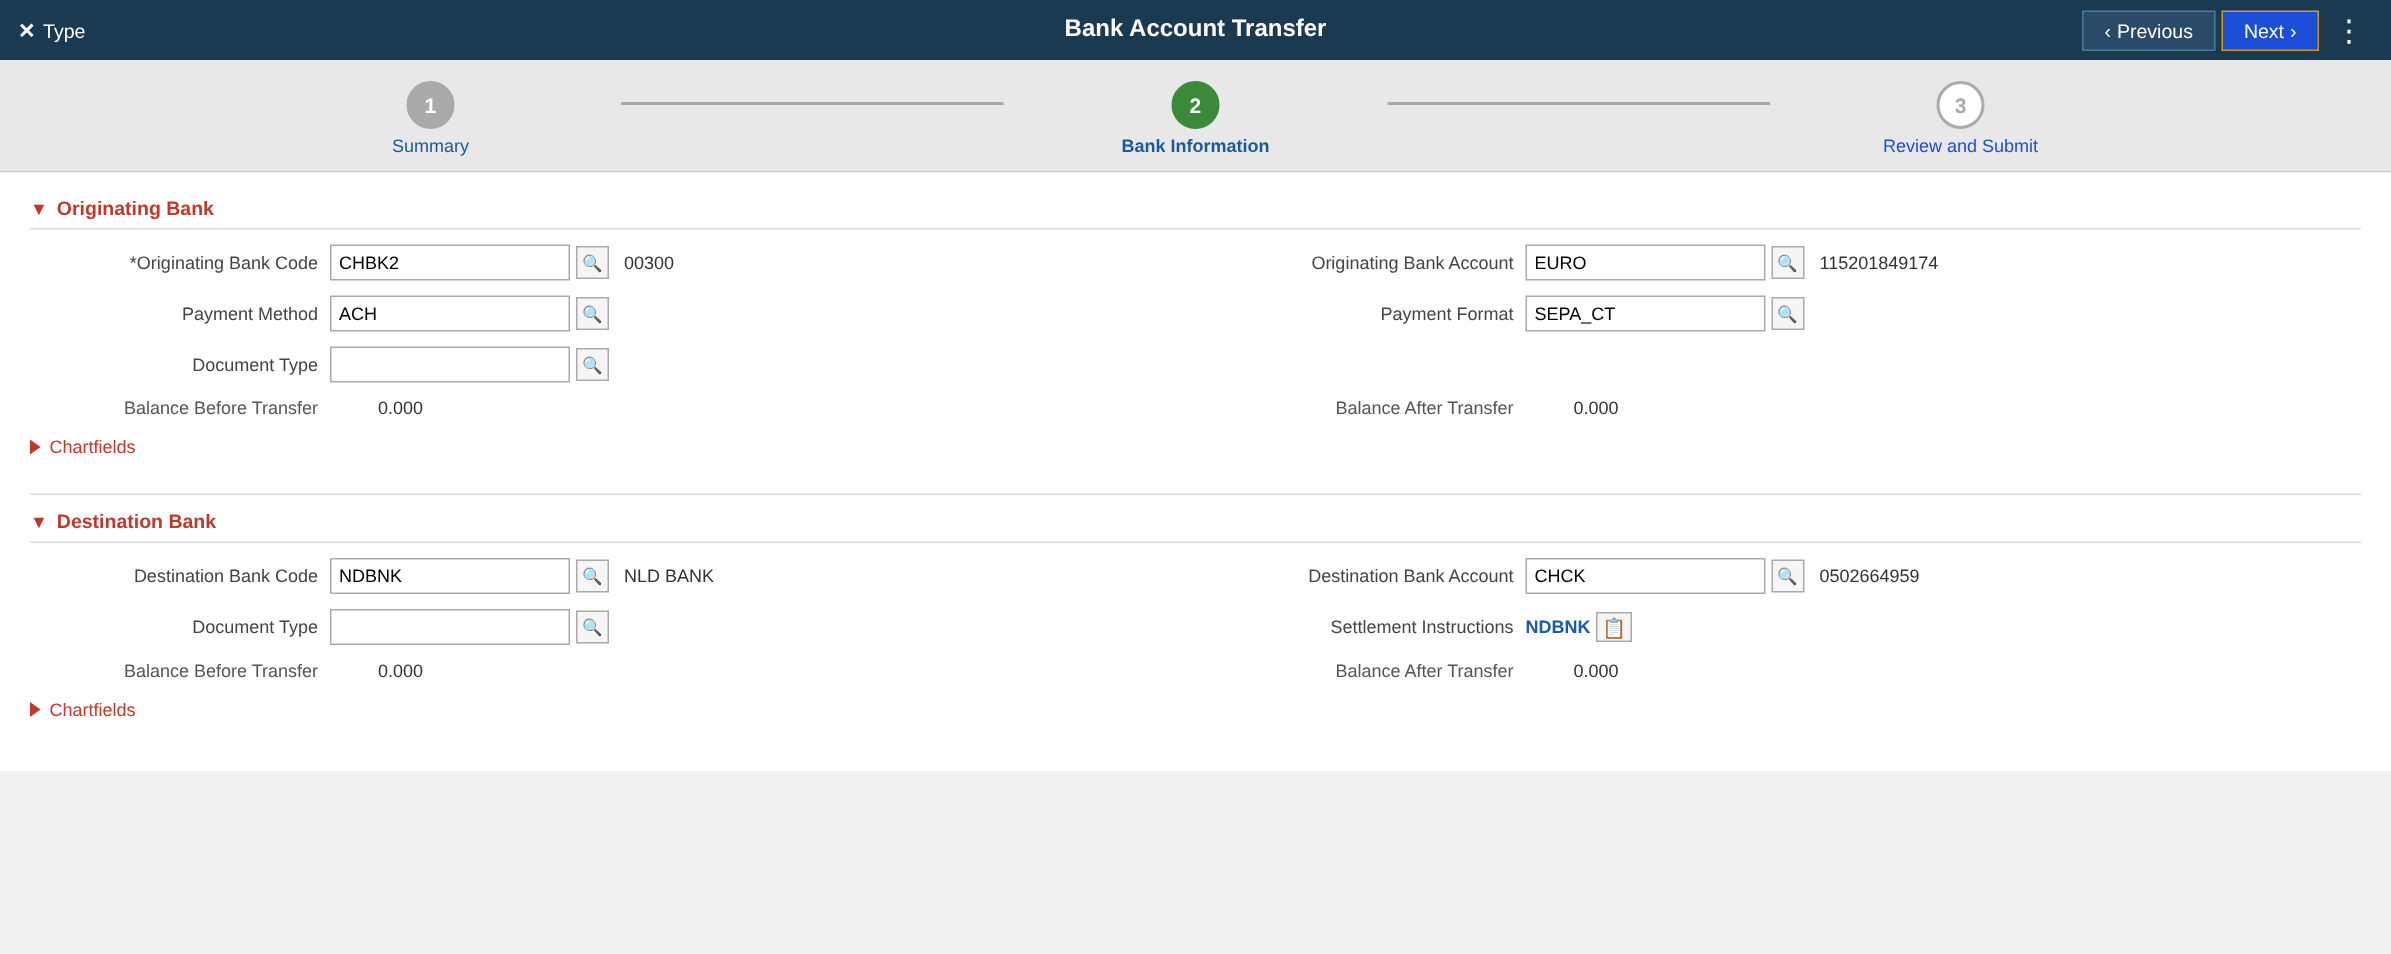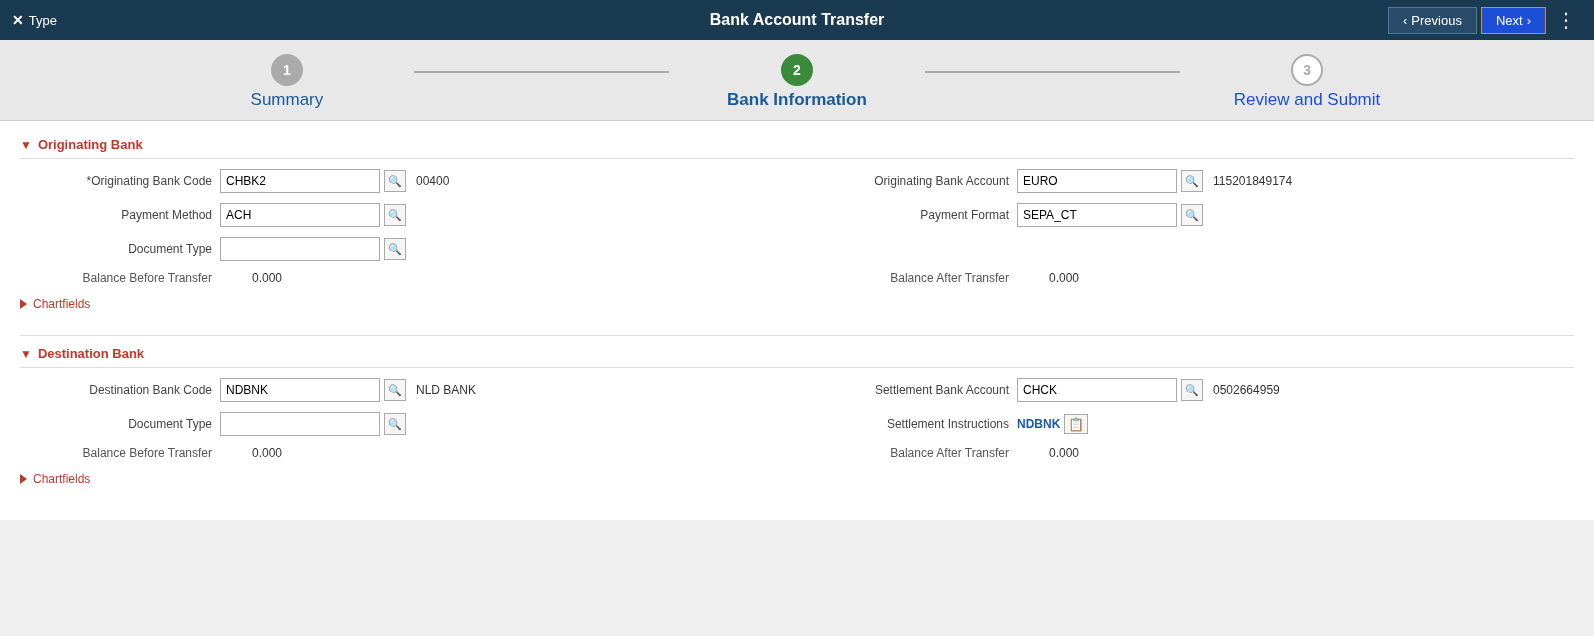--- a/index.html
+++ b/index.html
@@ -111,21 +111,21 @@
       color: white;
       border: 2px solid #3a8a3a;
     }
     .step-circle.pending {
       background: white;
       color: #aaa;
       border: 2px solid #aaa;
     }
     .step-label {
       margin-top: 4px;
-      font-size: 17px;
+      font-size: 12px;
       text-align: center;
     }
     .step-label.active-label {
       color: #1a5a9a;
       font-weight: bold;
     }
     .step-label.inactive-label {
       color: #1a5a9a;
     }
     .step-label.pending-label {
@@ -329,21 +329,21 @@
       <span>Originating Bank</span>
     </div>
     <div class="section-body">
 
       <div class="form-row">
         <div class="form-half">
           <span class="form-label">*Originating Bank Code</span>
           <div class="form-input-wrap">
             <input class="form-input" type="text" value="CHBK2" style="">
             <button class="search-icon-btn">🔍</button>
-            <span class="field-text">00400</span>
+            <span class="field-text">00300</span>
           </div>
         </div>
         <div class="form-half">
           <span class="form-label" style="min-width:220px;">Originating Bank Account</span>
           <div class="form-input-wrap">
             <input class="form-input" type="text" value="EURO" style="">
             <button class="search-icon-btn">🔍</button>
             <span class="field-text">115201849174</span>
           </div>
         </div>
@@ -407,21 +407,21 @@
       <div class="form-row">
         <div class="form-half">
           <span class="form-label">Destination Bank Code</span>
           <div class="form-input-wrap">
             <input class="form-input" type="text" value="NDBNK" style="">
             <button class="search-icon-btn">🔍</button>
             <span class="field-text">NLD BANK</span>
           </div>
         </div>
         <div class="form-half">
-          <span class="form-label" style="min-width:220px;">Settlement Bank Account</span>
+          <span class="form-label" style="min-width:220px;">Destination Bank Account</span>
           <div class="form-input-wrap">
             <input class="form-input" type="text" value="CHCK" style="">
             <button class="search-icon-btn">🔍</button>
             <span class="field-text">0502664959</span>
           </div>
         </div>
       </div>
 
       <div class="form-row">
         <div class="form-half">

